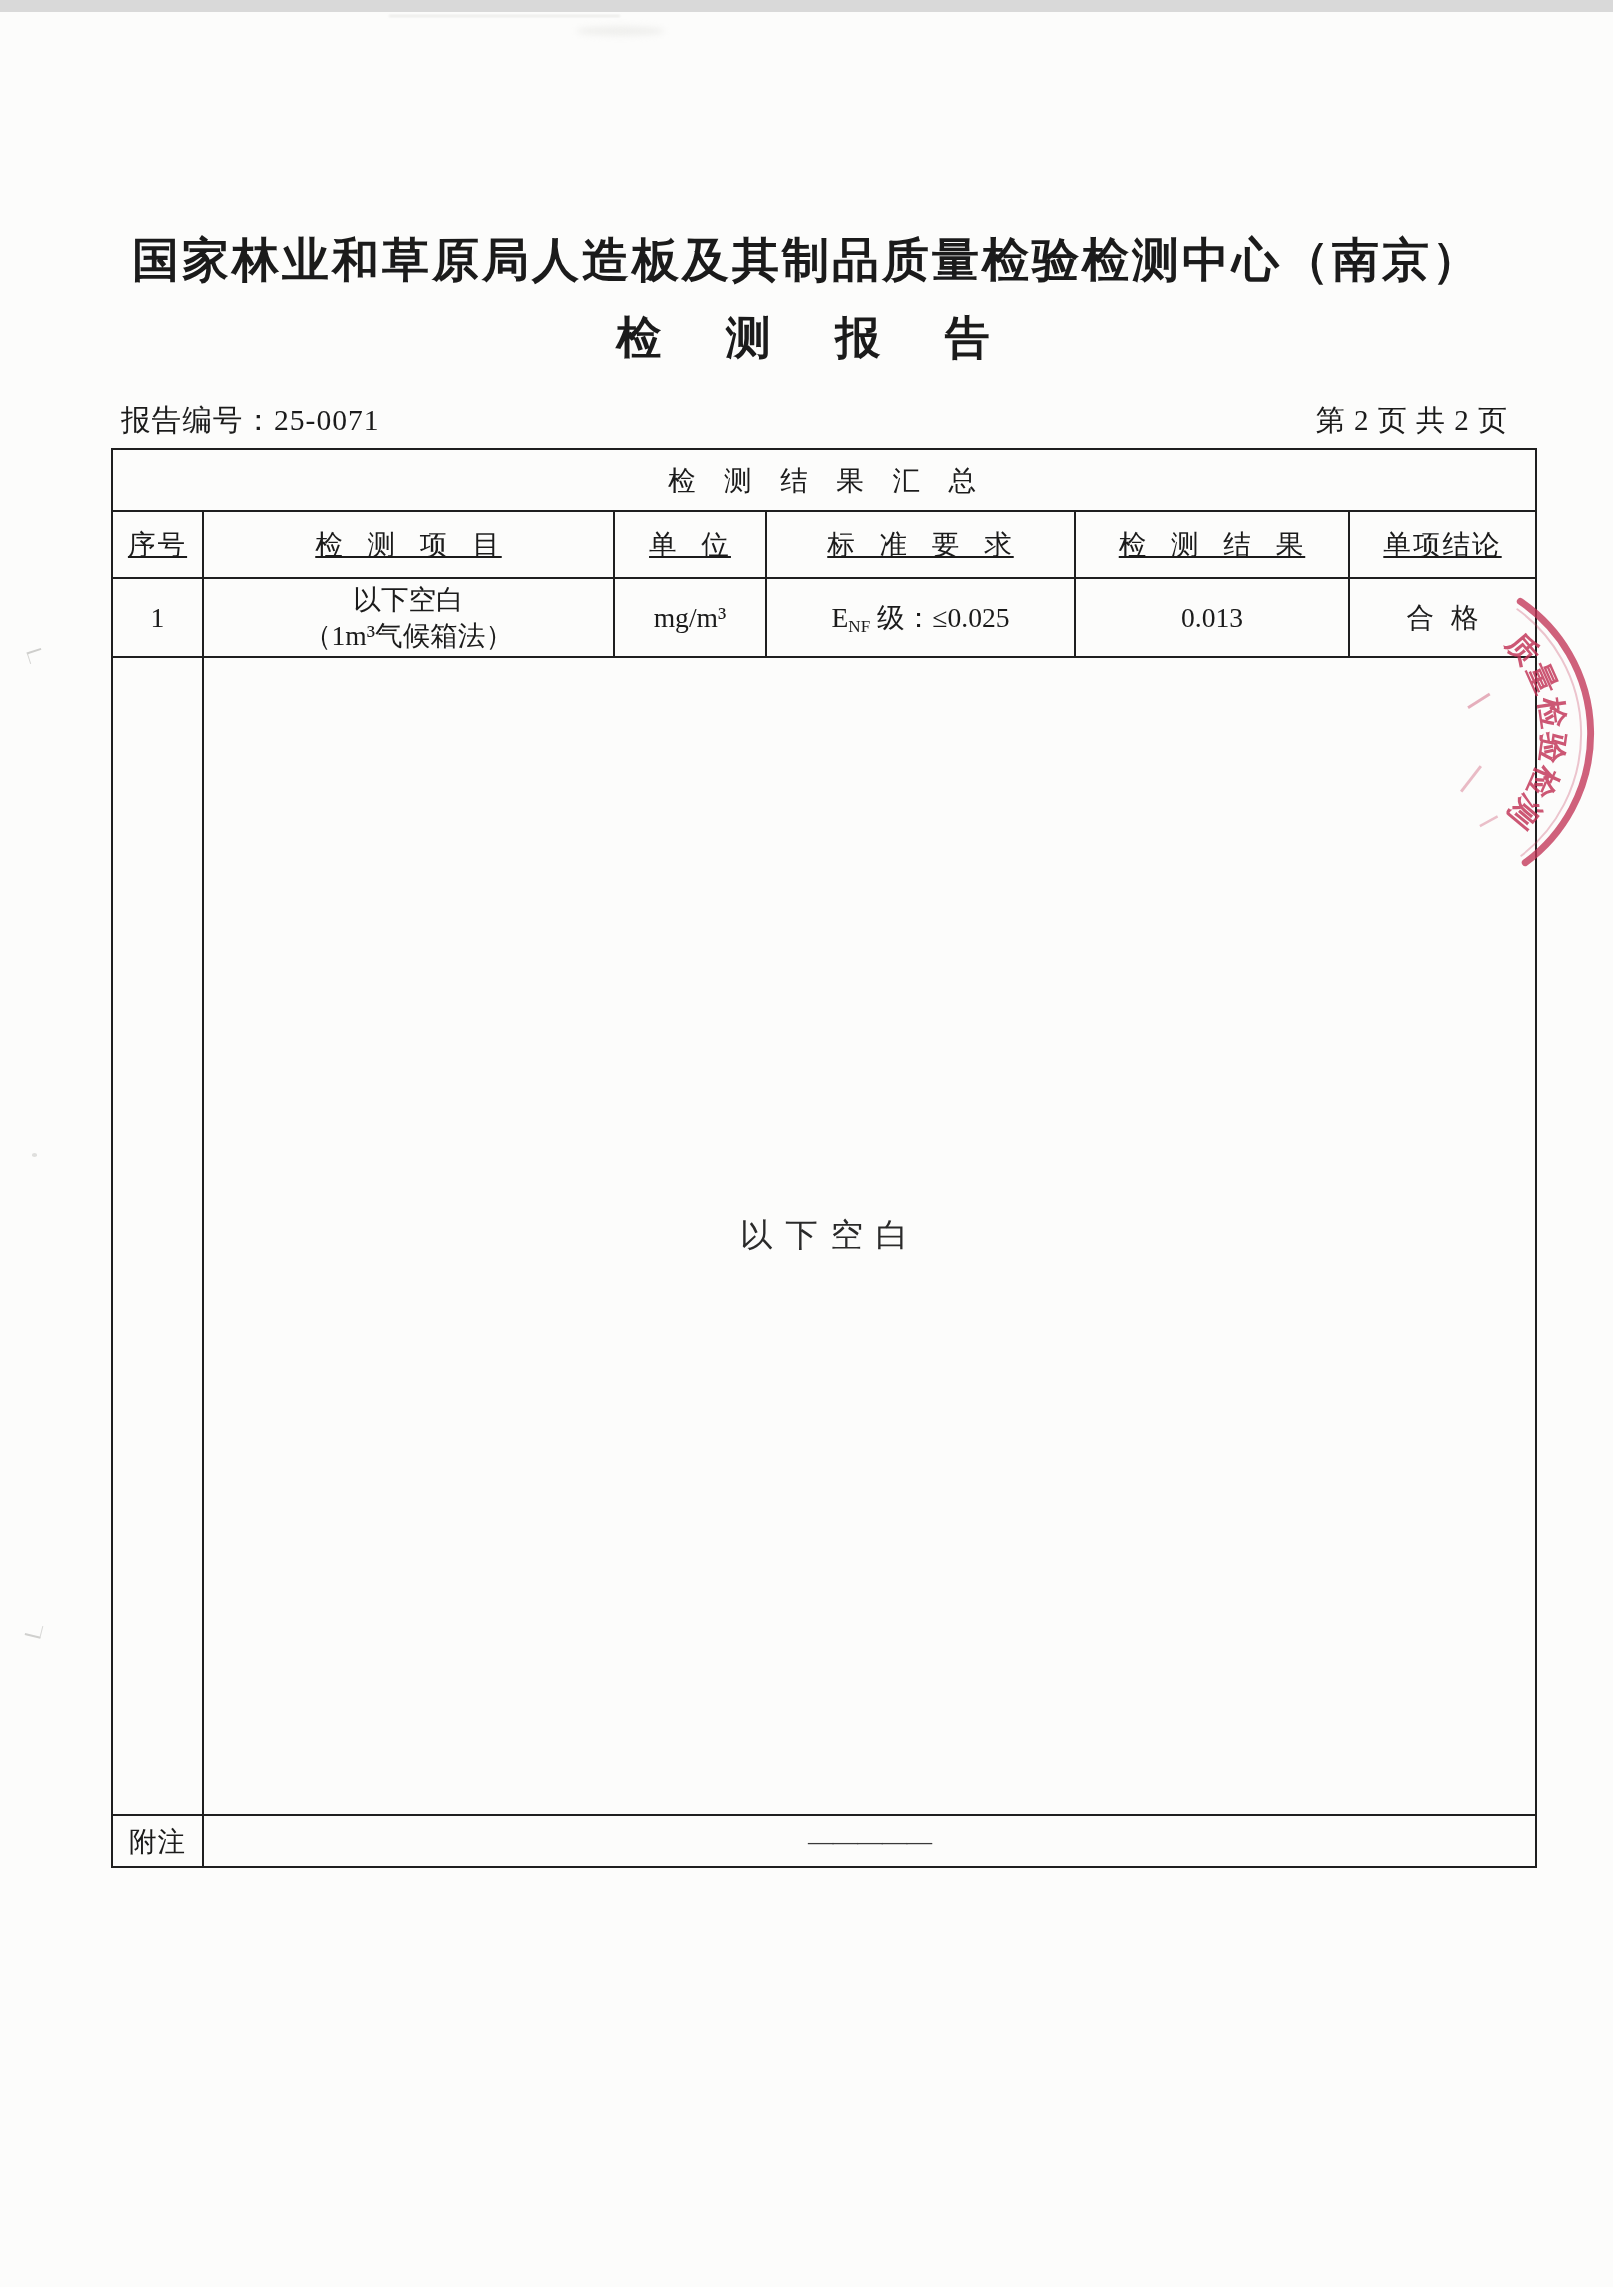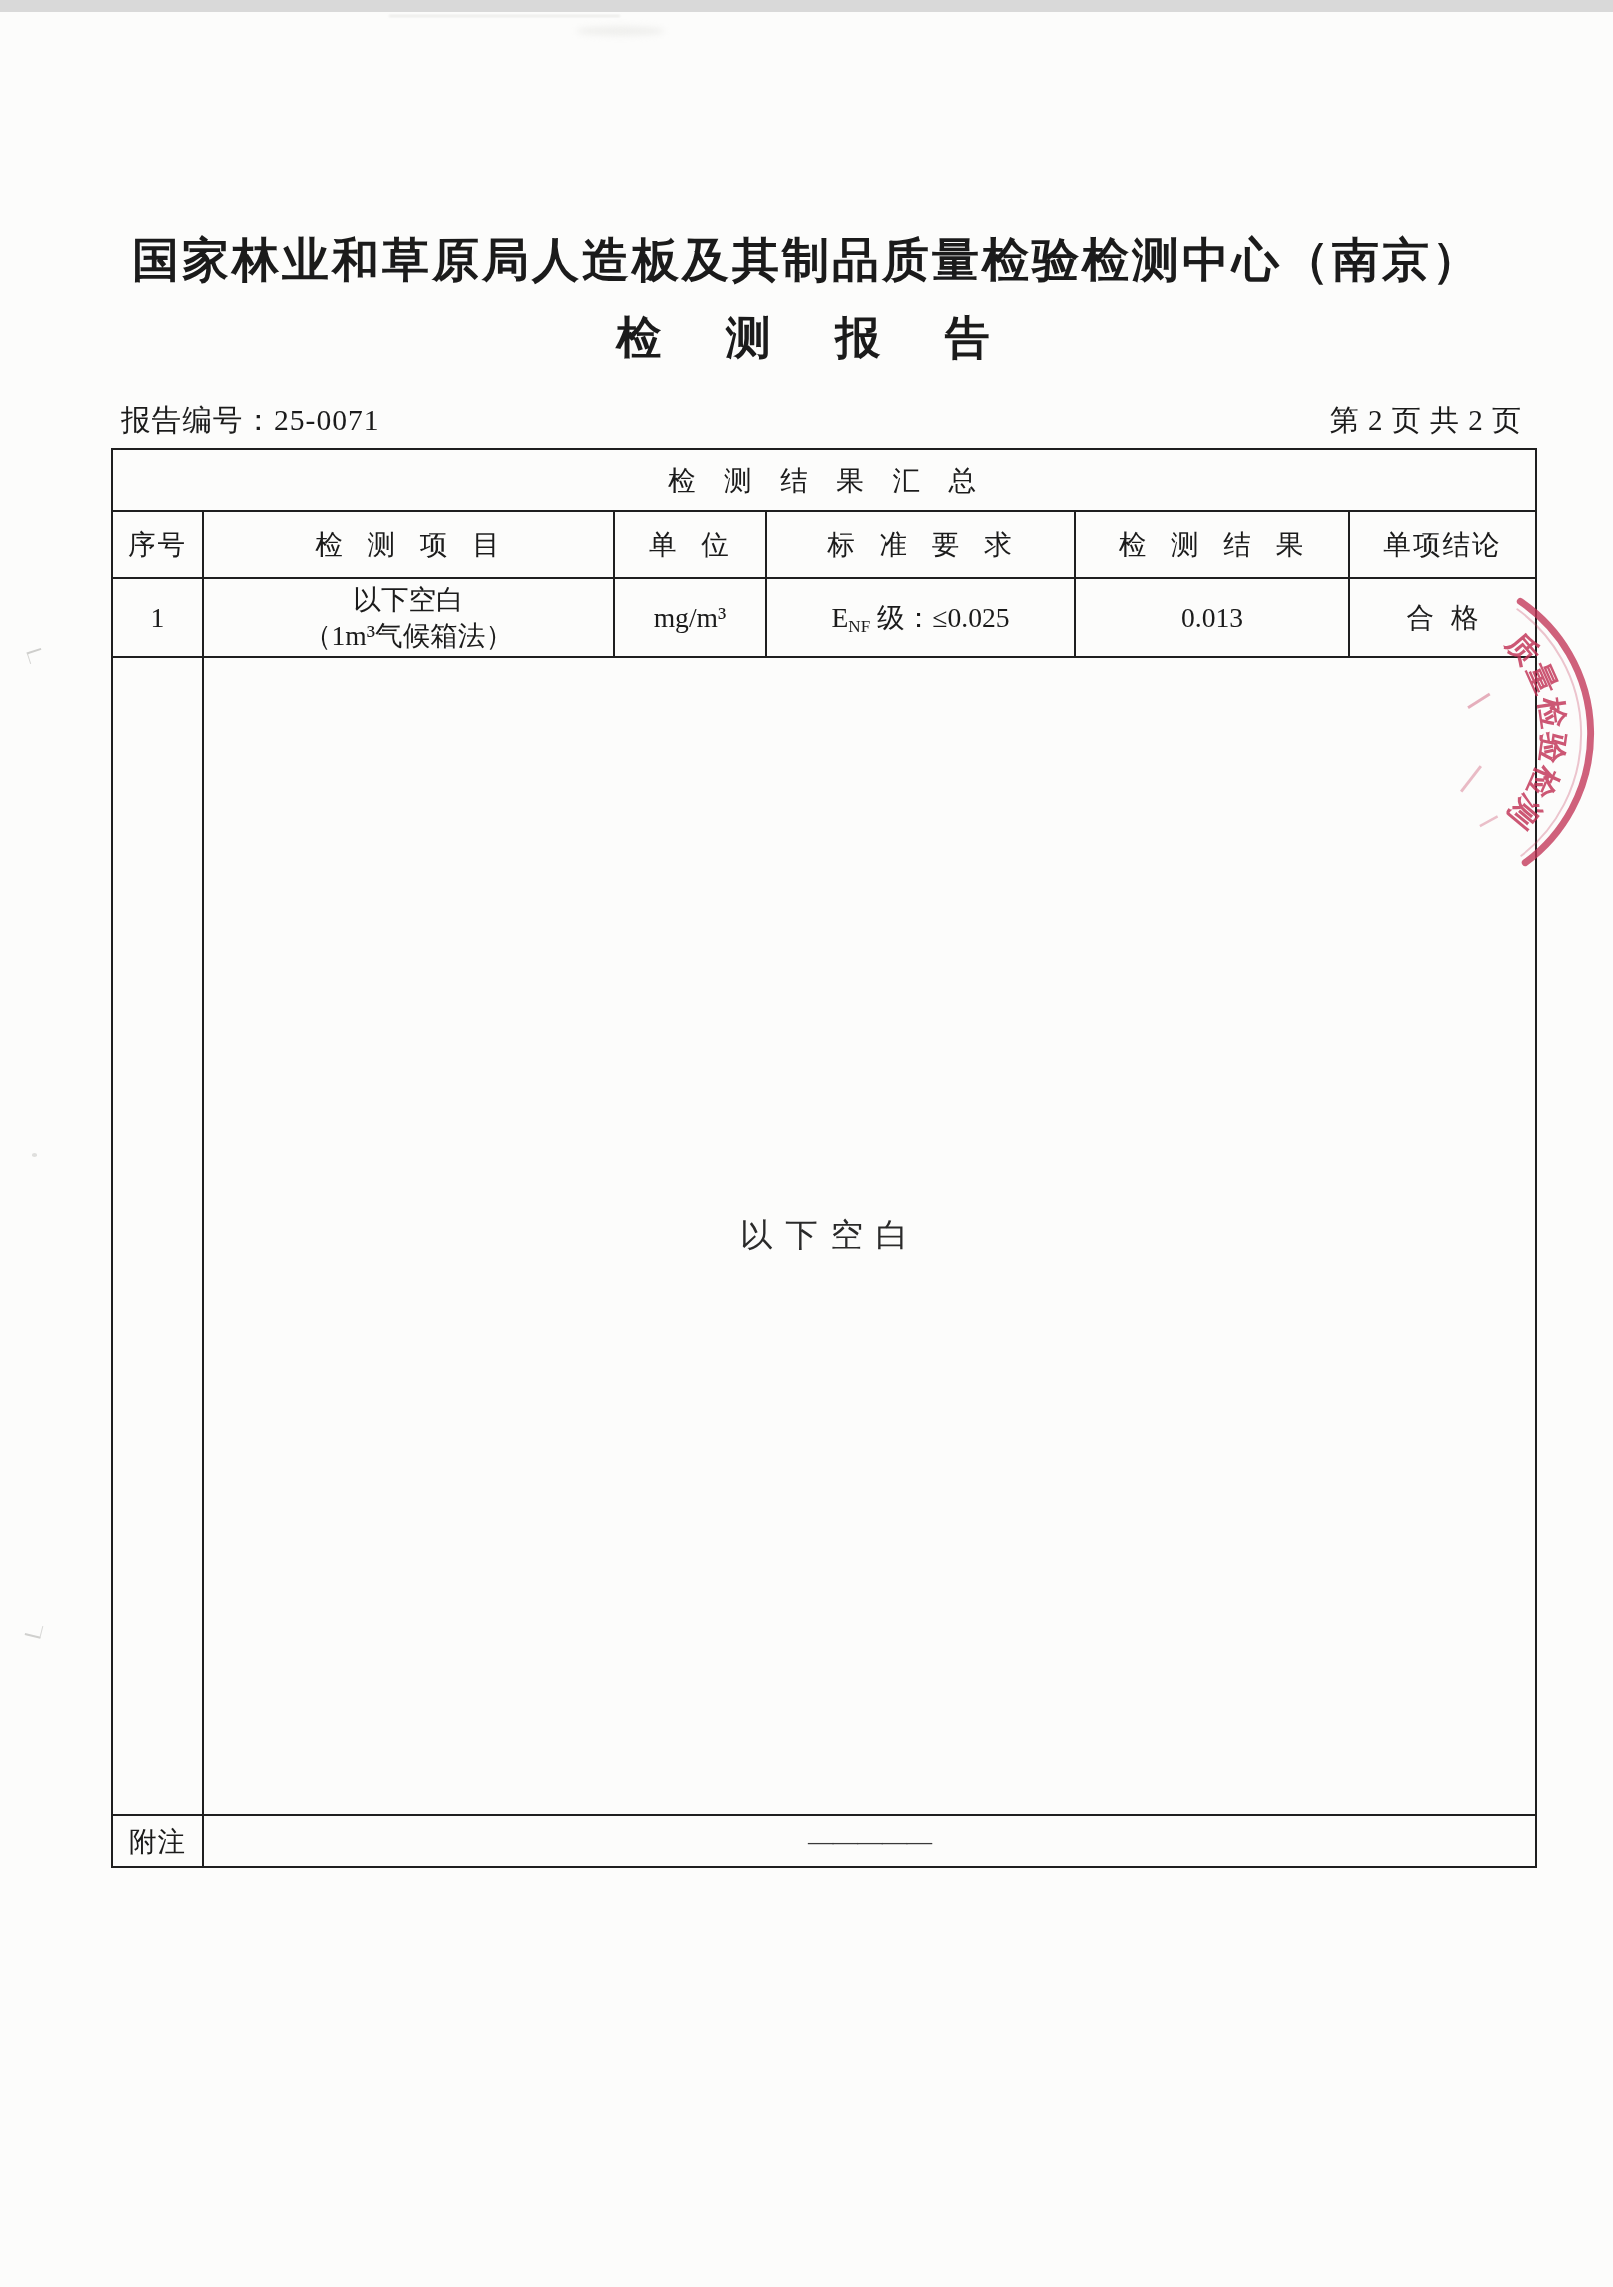--- a/index.html
+++ b/index.html
@@ -20,21 +20,21 @@
     font-weight:bold; font-size:47px; letter-spacing:3px;
     white-space:nowrap;
   }
   .doc-subtitle {
     position:absolute; top:296px; left:0; width:100%;
     text-align:center;
     font-weight:bold; font-size:45px;
     letter-spacing:7.9px; word-spacing:21.7px;font-family:Liberation Mono, monospace;
   }
   .meta-row {
-    position:absolute; top:388px; left:121px; right:92px;
+    position:absolute; top:388px; left:121px; right:106px;
     display:flex; justify-content:space-between; align-items:flex-end;
   }
   .report-no { font-size:29.6px; letter-spacing:1px; }
   .page-info { font-size:29px; letter-spacing:1px; }
 
   
   table.report {
     position:absolute; left:111px; top:436px;
     width:1423px;
     border-collapse:collapse; table-layout:fixed;
@@ -45,21 +45,21 @@
     font-size:27.6px; font-weight:normal;
     text-align:center; vertical-align:middle;
     padding:0; overflow:hidden;
   }
   tr.r-title   { height:62px; }
   tr.r-head    { height:67px; }
   tr.r-data    { height:79px; }
   tr.r-blank   { height:1158px; }
   tr.r-foot    { height:52px; }
   .tbl-title-cell { font-size:28.6px; letter-spacing:3.9px; word-spacing:13.8px;border-radius:19px; }
-  .head-cell      { word-spacing:13.8px; letter-spacing:2px; }
+  .head-cell      { word-spacing:13.8px; letter-spacing:2px;text-decoration:underline; }
   .item-cell      { text-align:left; padding-left:19.7px; line-height:1.3; }
   .req-sub {
     font-size:0.62em; position:relative; top:0.28em; letter-spacing:0;
   }
   .conclusion-cell { word-spacing:9.9px;border-radius:21px; }
   .empty-cell { vertical-align:top; text-align:center; padding-top:23.6px; }
   .blank-note {
     display:inline-block; font-size:32.5px; letter-spacing:12.8px;
     transform:translateX(-39px); color:#2a2a2a;
   }

